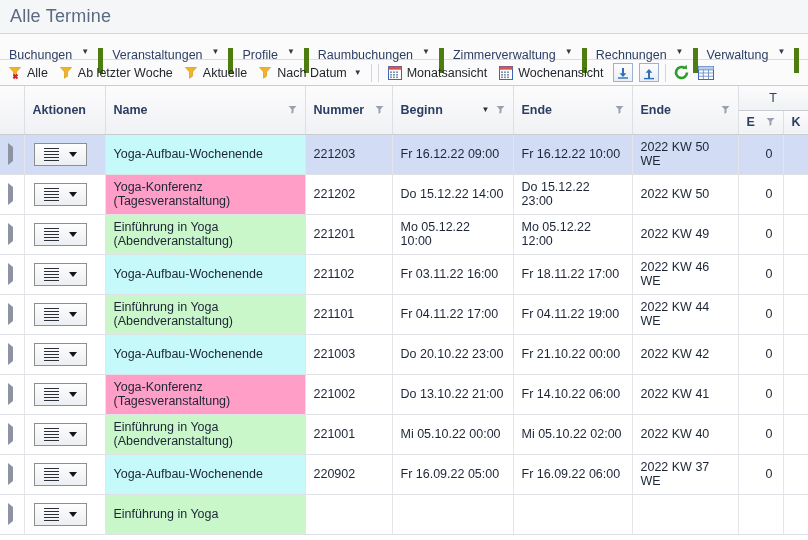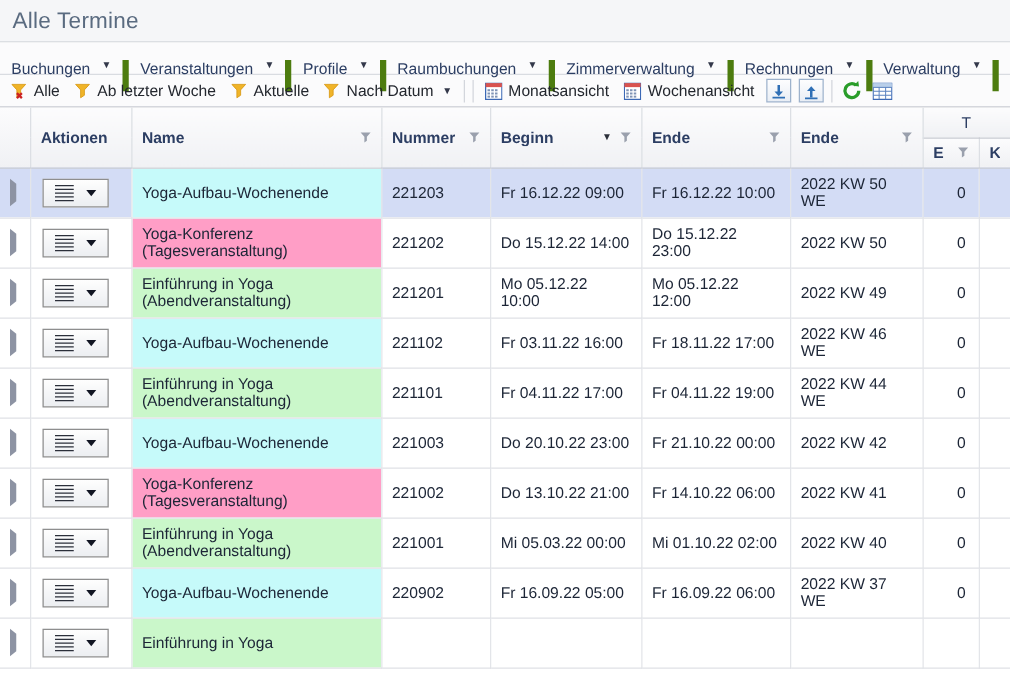--- a/index.html
+++ b/index.html
@@ -628,22 +628,22 @@
               <span class="act-caret"></span>
             </div>
           </td>
           <td class="c-name">
             <div class="name-fill" style="background: rgb(202, 247, 202);">
               <span>Einführung in Yoga</span>
               <span>(Abendveranstaltung)</span>
             </div>
           </td>
           <td class="c-num"><span>221001</span></td>
-          <td><span>Mi 05.03.22 00:00</span></td>
-          <td><span>Mi 01.10.22 02:00</span></td>
+          <td><span>Mi 05.10.22 00:00</span></td>
+          <td><span>Mi 05.10.22 02:00</span></td>
           <td><span>2022 KW 40</span></td>
           <td class="c-e"><span>0</span></td>
           <td class="c-k"><span></span></td>
         </tr>
         <tr>
           <td class="c-expand"><span class="expander"></span></td>
           <td class="c-actions">
             <div class="act-btn">
               <span class="act-lines">
                 <i></i>

